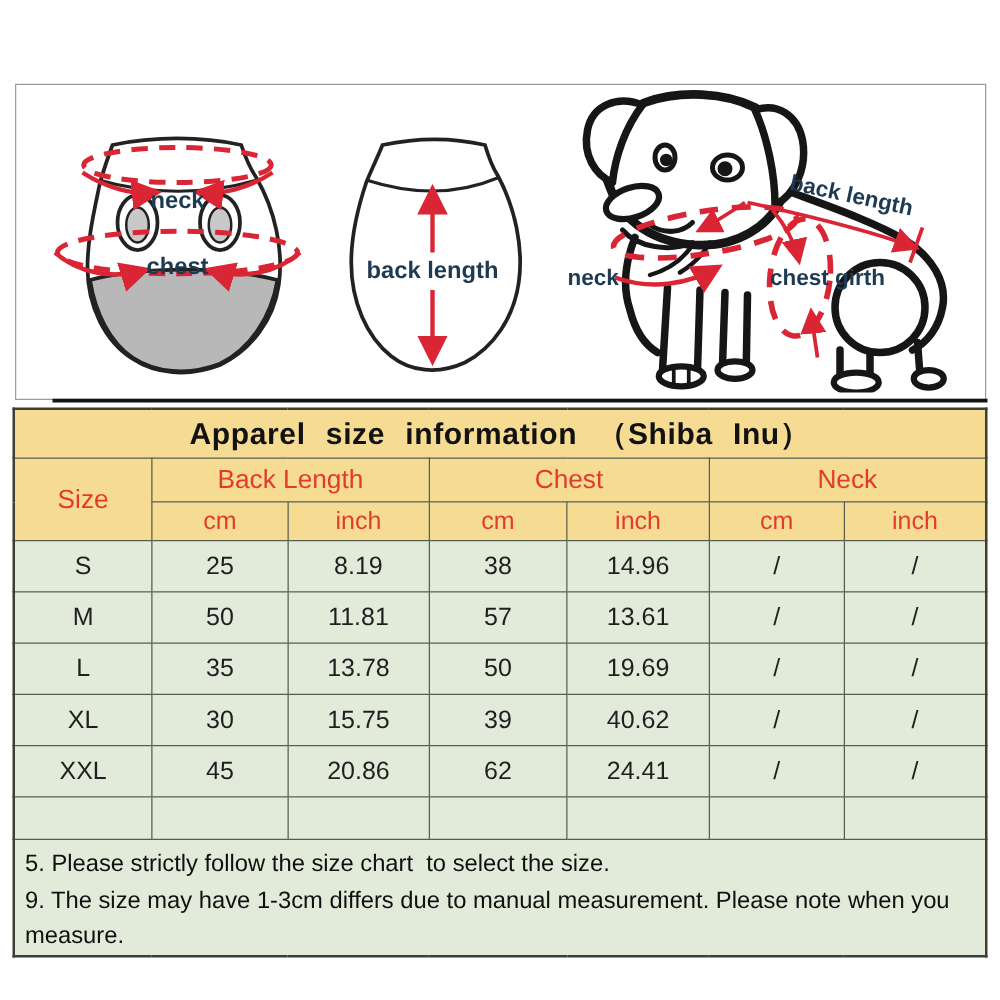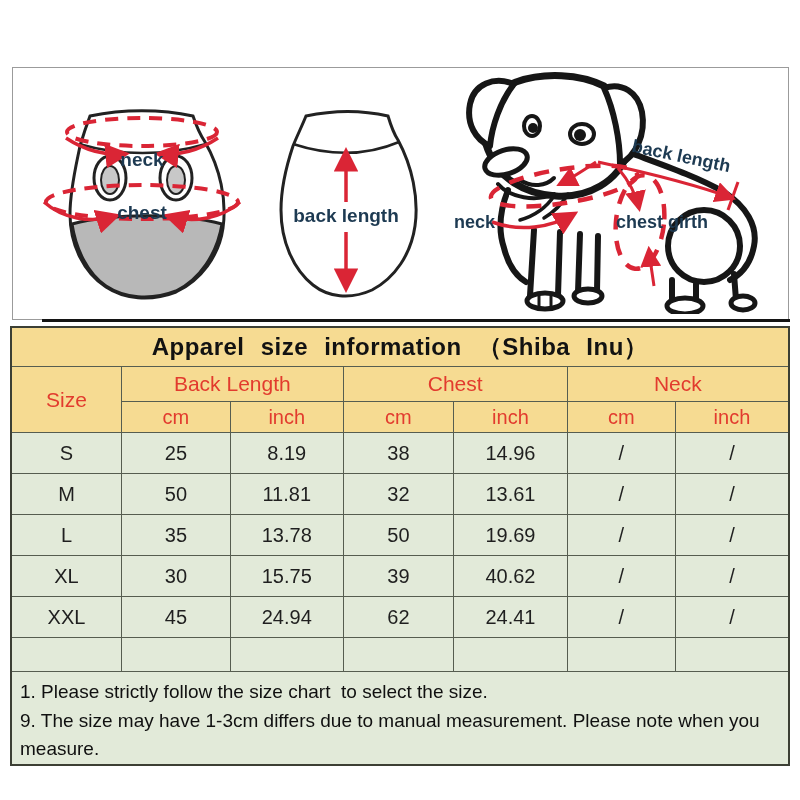--- a/index.html
+++ b/index.html
@@ -171,21 +171,21 @@
         <td>8.19</td>
         <td>38</td>
         <td>14.96</td>
         <td>/</td>
         <td>/</td>
       </tr>
       <tr class="data-row">
         <td>M</td>
         <td>50</td>
         <td>11.81</td>
-        <td>32</td>
+        <td>57</td>
         <td>13.61</td>
         <td>/</td>
         <td>/</td>
       </tr>
       <tr class="data-row">
         <td>L</td>
         <td>35</td>
         <td>13.78</td>
         <td>50</td>
         <td>19.69</td>
@@ -197,37 +197,37 @@
         <td>30</td>
         <td>15.75</td>
         <td>39</td>
         <td>40.62</td>
         <td>/</td>
         <td>/</td>
       </tr>
       <tr class="data-row">
         <td>XXL</td>
         <td>45</td>
-        <td>24.94</td>
+        <td>20.86</td>
         <td>62</td>
         <td>24.41</td>
         <td>/</td>
         <td>/</td>
       </tr>
       <tr class="empty-row">
         <td></td>
         <td></td>
         <td></td>
         <td></td>
         <td></td>
         <td></td>
         <td></td>
       </tr>
       <tr>
         <td class="notes-cell" colspan="7">
-          <div class="note-line">1. Please strictly follow the size chart  to select the size.</div>
+          <div class="note-line">5. Please strictly follow the size chart  to select the size.</div>
           <div class="note-line">9. The size may have 1-3cm differs due to manual measurement. Please note when you measure.</div>
         </td>
       </tr>
     </tbody>
   </table>
 
 </div>
 
 </body></html>

